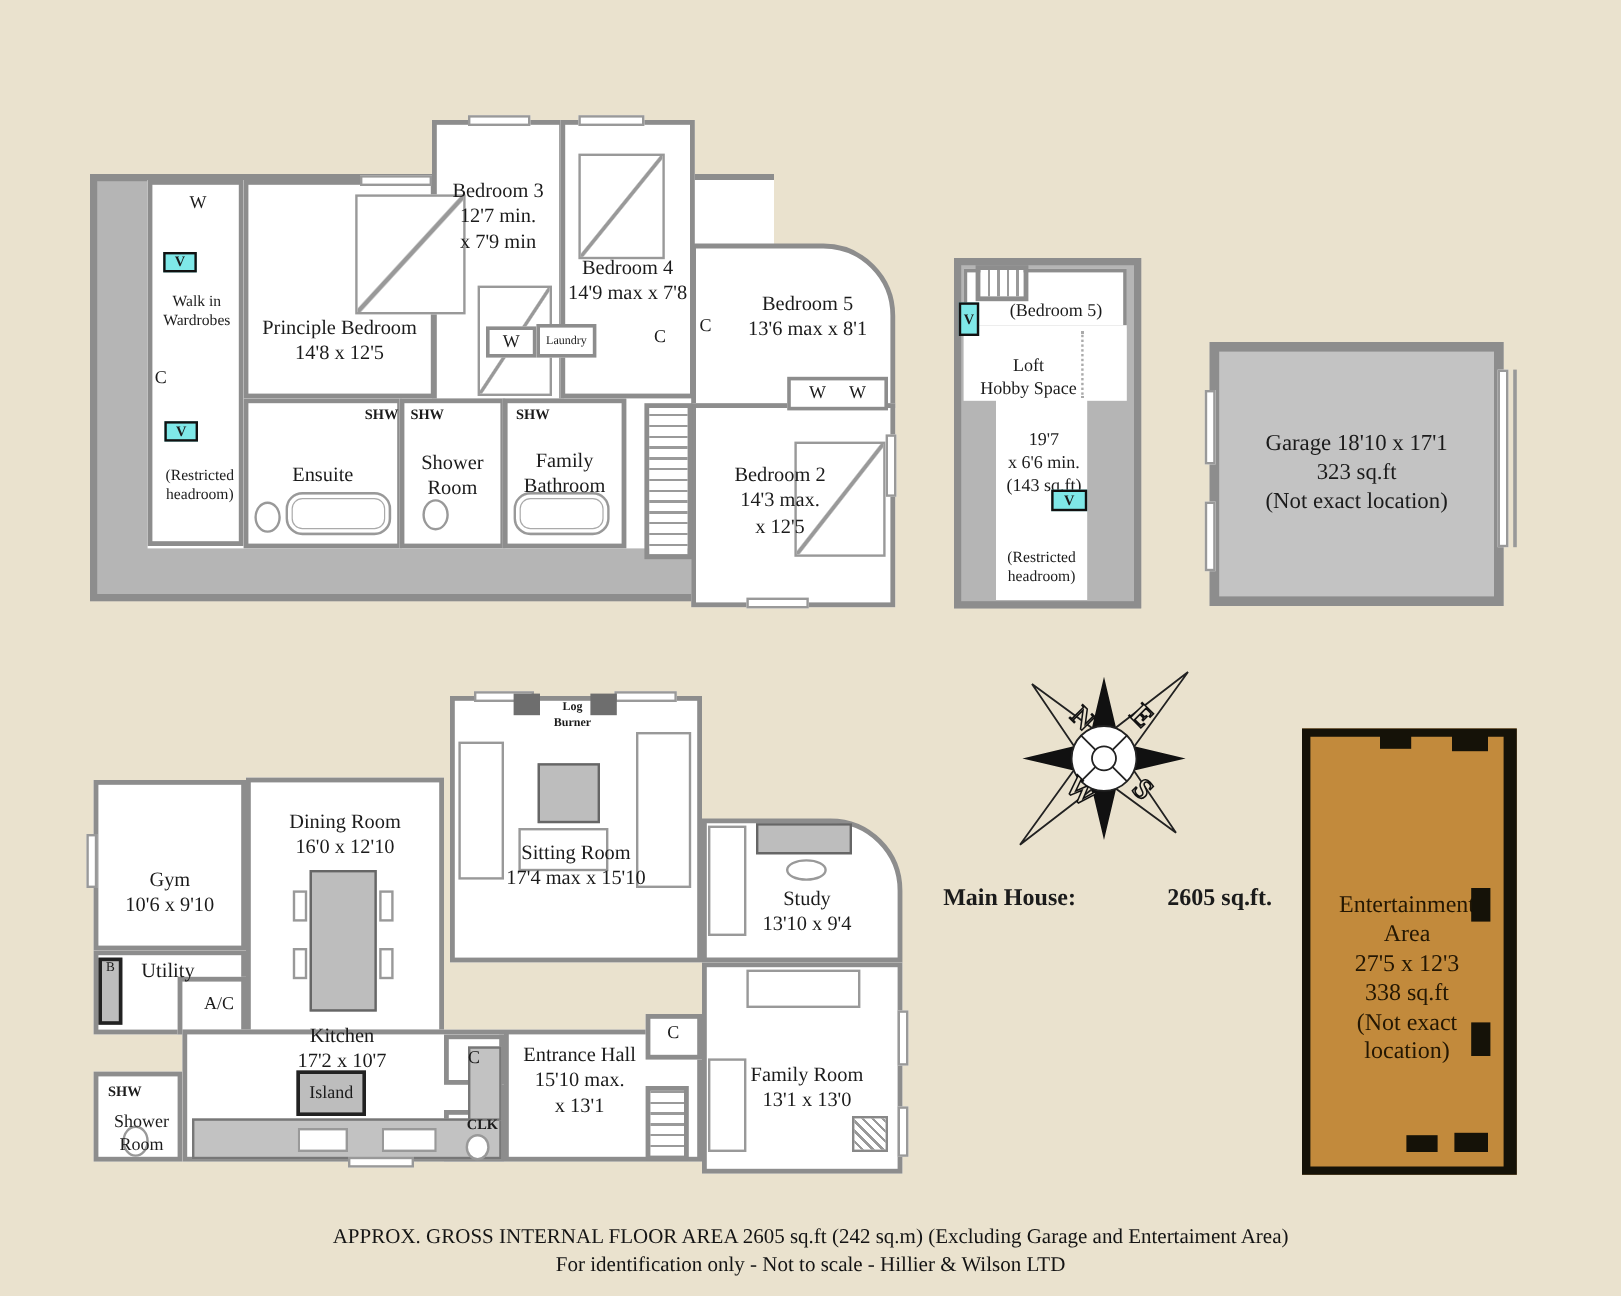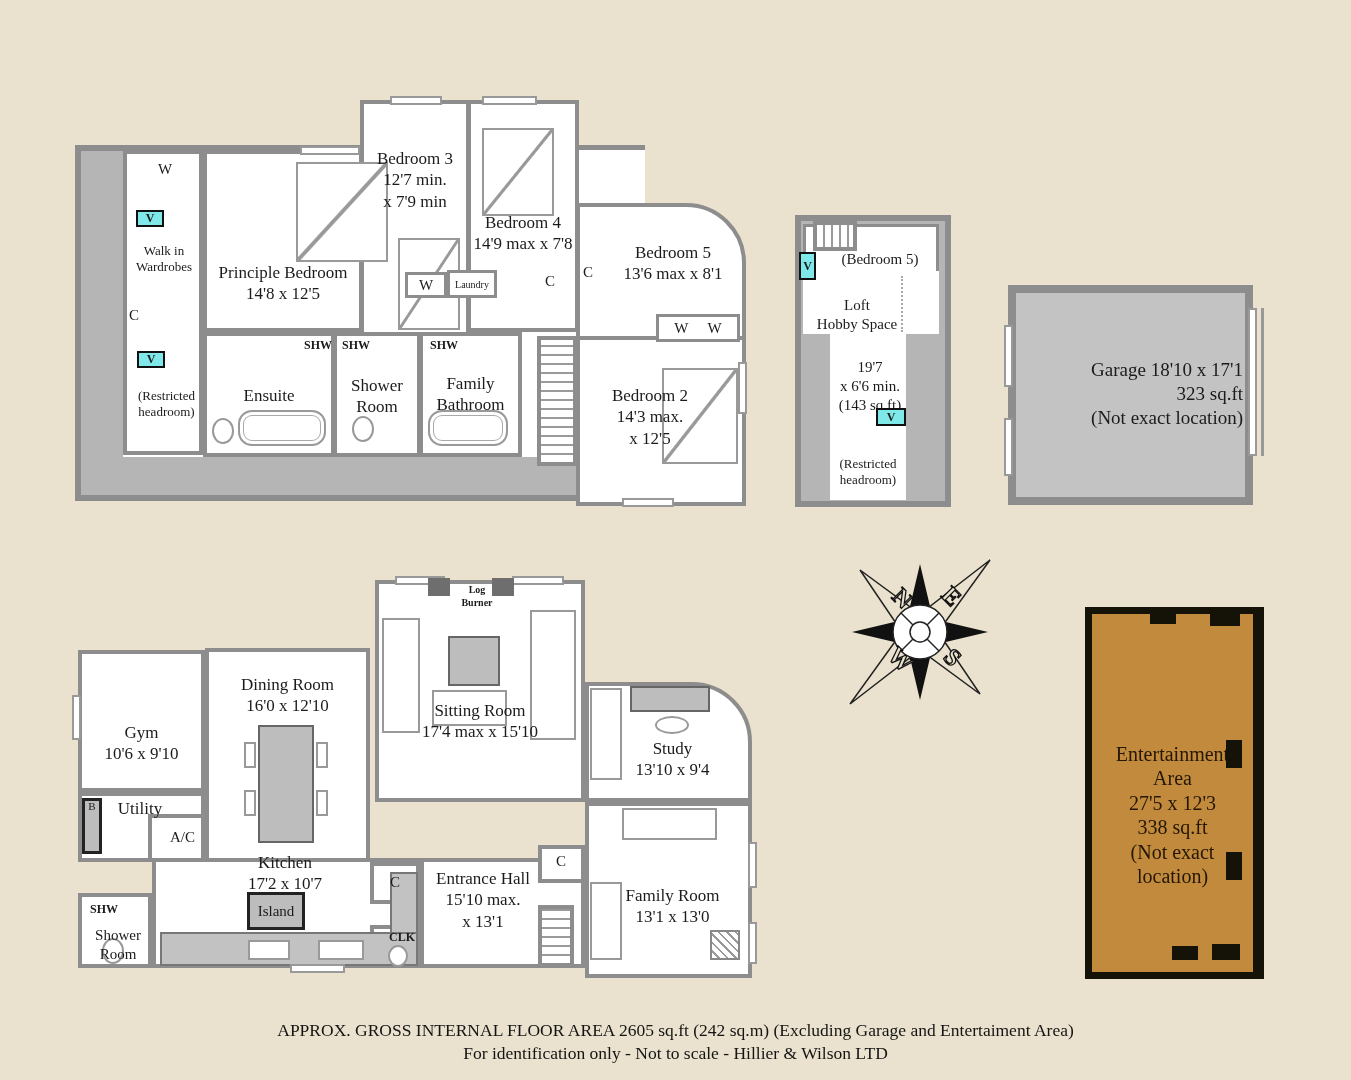--- a/index.html
+++ b/index.html
@@ -162,21 +162,21 @@
       <div>headroom)</div>
     </div>
   </div>
 
   <div>
     <div class="abs" style="left:1008px;top:285px;width:245px;height:220px;background:#C3C3C3;border:8px solid #8D8D8D;z-index:3;"></div>
     <div class="win" style="left:1004px;top:325px;width:9px;height:62px;"></div>
     <div class="win" style="left:1004px;top:418px;width:9px;height:58px;"></div>
     <div class="win" style="left:1248px;top:308px;width:9px;height:148px;"></div>
     <div class="abs" style="left:1261px;top:308px;width:3px;height:148px;background:#999;z-index:3;"></div>
-    <div class="freelbl" style="left:1018px;top:358px;width:225px;font-size:19px;z-index:7;text-align:right;">
+    <div class="freelbl" style="left:1018px;top:358px;width:225px;font-size:19px;z-index:7;">
       <div>Garage 18'10 x 17'1</div>
       <div>323 sq.ft</div>
       <div>(Not exact location)</div>
     </div>
   </div>
 
   <div>
     <div class="room" style="left:78px;top:650px;width:127px;height:142px;"></div>
     <div class="room" style="left:205px;top:648px;width:165px;height:214px;"></div>
     <div class="room" style="left:375px;top:580px;width:210px;height:222px;"></div>
@@ -278,20 +278,24 @@
     <line x1="56" y1="61" x2="94" y2="99" stroke="#222" stroke-width="1.5"></line>
     <line x1="94" y1="61" x2="56" y2="99" stroke="#222" stroke-width="1.5"></line>
     <circle cx="75" cy="80" r="10" fill="#fff" stroke="#222" stroke-width="1.5"></circle>
     <text transform="translate(52,52) rotate(45)" font-size="24" text-anchor="middle" fill="#EAE2CE" stroke="#111" stroke-width="1.3">N</text>
     <text transform="translate(101,50) rotate(45)" font-size="24" text-anchor="middle" fill="#EAE2CE" stroke="#111" stroke-width="1.3">E</text>
     <text transform="translate(50,113) rotate(45)" font-size="24" text-anchor="middle" fill="#EAE2CE" stroke="#111" stroke-width="1.3">W</text>
     <text transform="translate(102,111) rotate(45)" font-size="24" text-anchor="middle" fill="#EAE2CE" stroke="#111" stroke-width="1.3">S</text>
   </svg>
 
   <div id="summary">
+    <div class="sum-row">
+      <span class="sl">Main House:</span>
+      <span class="sv">2605 sq.ft.</span>
+    </div>
   </div>
 
   <div id="entertainment">
     <div class="ent-lines">
       <div>Entertainment</div>
       <div>Area</div>
       <div>27'5 x 12'3</div>
       <div>338 sq.ft</div>
       <div>(Not exact</div>
       <div>location)</div>

